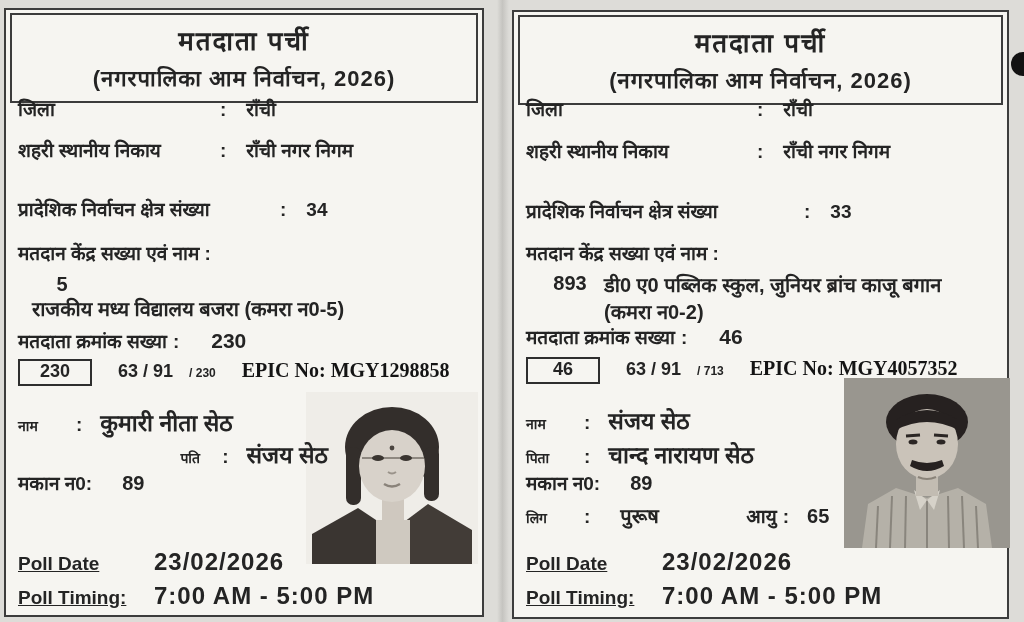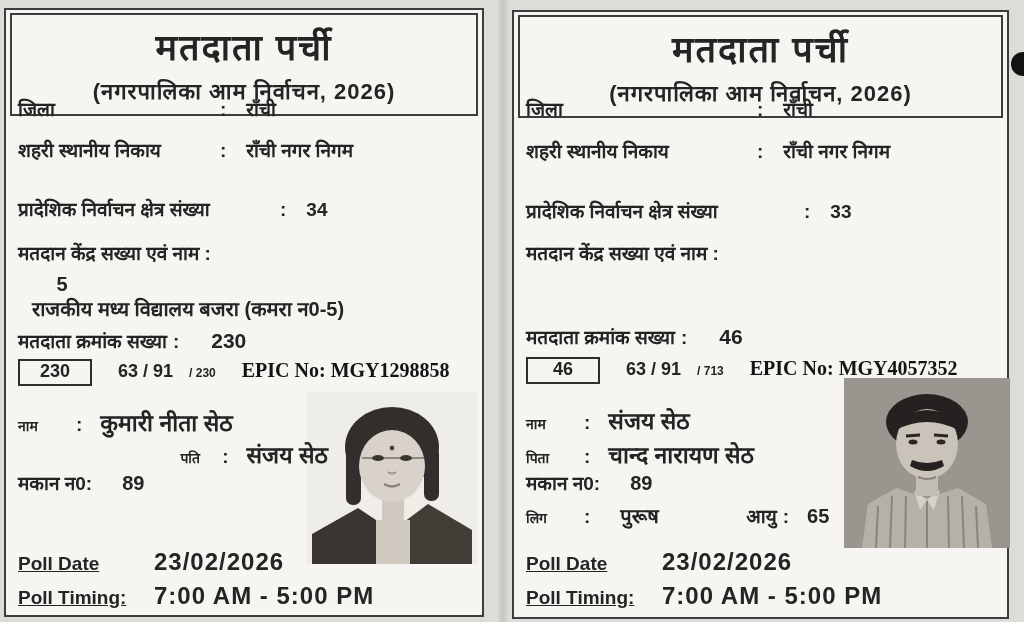--- a/index.html
+++ b/index.html
@@ -19,21 +19,21 @@
     box-sizing:border-box;
   }
   .card-left{left:4px;top:8px;width:480px;height:609px;}
   .card-right{left:512px;top:10px;width:497px;height:609px;}
   .header-box{
     position:absolute;left:4px;right:4px;top:3px;
     border:2px solid #3c3c3c;
     text-align:center;
     padding:7px 2px 9px 2px;
   }
-  .title{font-size:36px;font-weight:bold;letter-spacing:2px;}
+  .title{font-size:26px;font-weight:bold;letter-spacing:2px;}
   .subtitle{font-size:22px;font-weight:bold;letter-spacing:1px;margin-top:4px;}
   .row{position:absolute;left:12px;right:8px;font-size:19px;font-weight:600;white-space:nowrap;}
   .lbl{display:inline-block;}
   .card-left  .lbl-a{width:196px;}
   .card-right .lbl-a{width:225px;}
   .card-left  .lbl-b{width:256px;}
   .card-right .lbl-b{width:272px;}
   .colon{display:inline-block;margin:0 6px;}
   .val{display:inline-block;margin-left:14px;}
   .booth-row{white-space:normal;}
@@ -172,20 +172,23 @@
     </div>
 
     <div class="row" style="top:186px;">
       <span class="lbl lbl-b">प्रादेशिक निर्वाचन क्षेत्र संख्या</span><span class="colon">:</span><span class="val">33</span>
     </div>
 
     <div class="row" style="top:228px;">
       <span>मतदान केंद्र सख्या एवं नाम :</span>
     </div>
 
+    <div class="row booth-row" style="top:260px;">
+      <span class="booth-no">893</span><span class="booth-name">डी0 ए0 पब्लिक स्कुल, जुनियर ब्रांच काजू बगान (कमरा न0-2)</span>
+    </div>
 
     <div class="row" style="top:312px;">
       <span>मतदाता क्रमांक सख्या</span><span class="colon">:</span><span class="serial-big">46</span>
     </div>
 
     <div class="row" style="top:345px;">
       <span class="serial-box">46</span><span class="part-nums">63 / 91</span><span class="part-total">/ 713</span><span class="epic">EPIC No: MGY4057352</span>
     </div>
 
     <div class="photo" style="left:330px;top:366px;">

